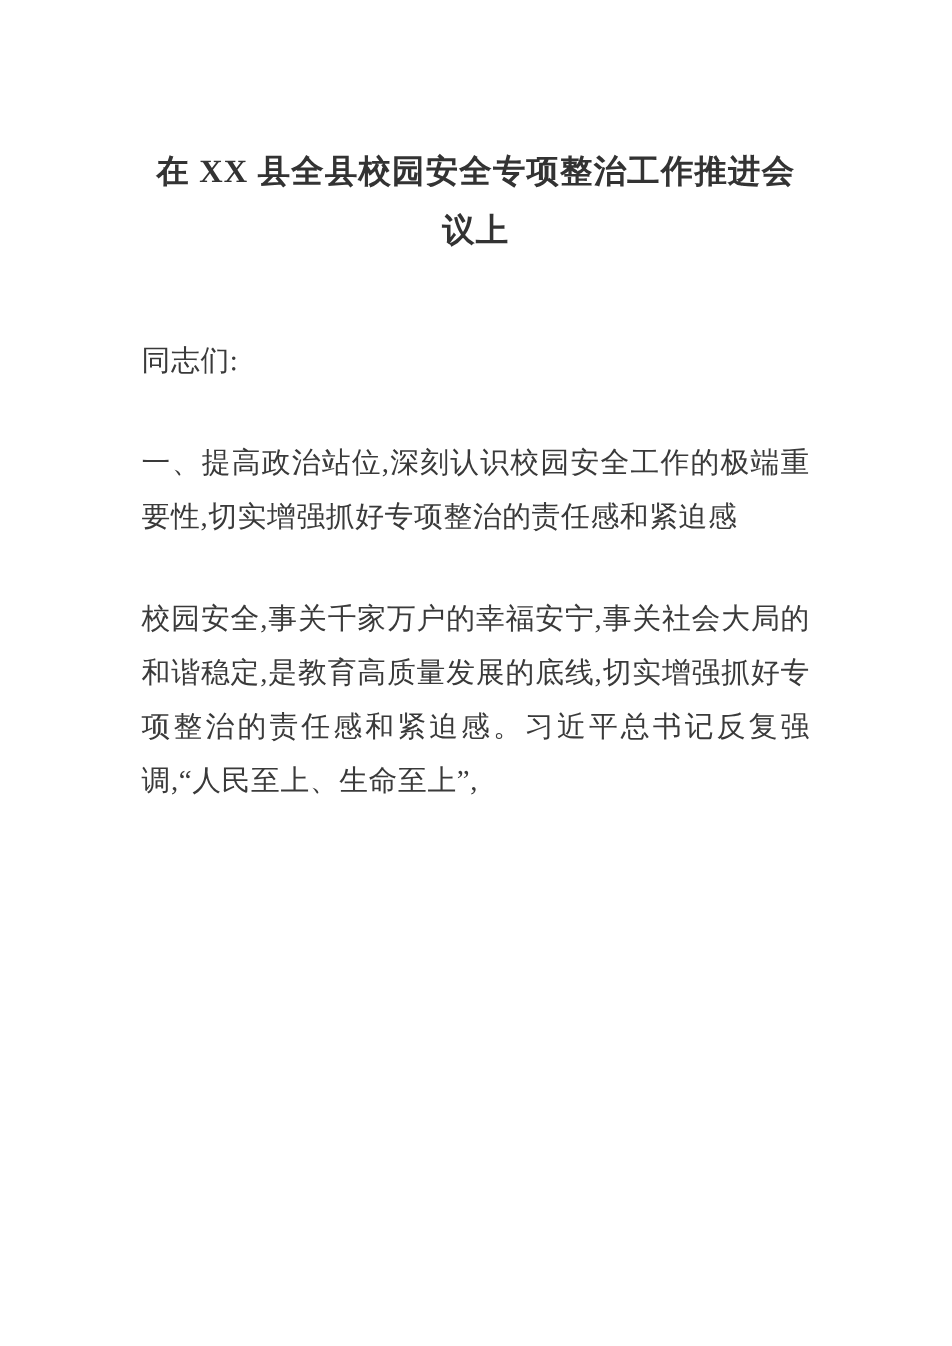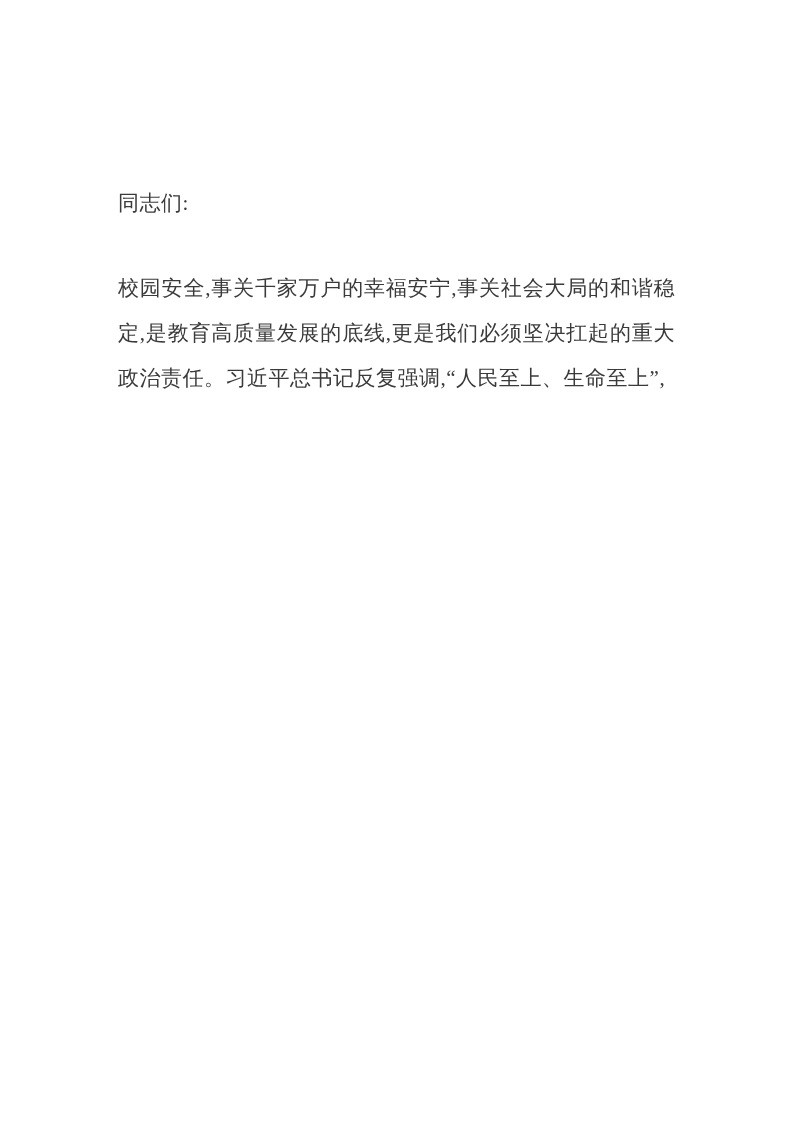--- a/index.html
+++ b/index.html
@@ -28,36 +28,38 @@
     font-weight: 700;
     text-align: center;
     letter-spacing: 1px;
     color: #333333;
   }
   .doc-title .title-line {
     display: block;
   }
   .para {
     margin: 0 0 40px 0;
-    font-size: 21px;
+    font-size: 24px;
     line-height: 45px;
     letter-spacing: 0.5px;
     text-align: justify;
     text-justify: inter-ideograph;
     color: #3a3a3a;
   }
   .salutation {
     text-align: left;
   }
 </style>
 </head>
 <body>
 
 <div class="page">
   <h1 class="doc-title">
+    <span class="title-line">在 XX 县全县校园安全专项整治工作推进会议上</span>
   </h1>
 
   <p class="para salutation">同志们:</p>
 
 
+  <p class="para">一、提高政治站位,深刻认识校园安全工作的极端重要性,切实增强抓好专项整治的责任感和紧迫感</p>
 
-  <p class="para">校园安全,事关千家万户的幸福安宁,事关社会大局的和谐稳定,是教育高质量发展的底线,更是我们必须坚决扛起的重大政治责任。习近平总书记反复强调,“人民至上、生命至上”,</p>
+  <p class="para">校园安全,事关千家万户的幸福安宁,事关社会大局的和谐稳定,是教育高质量发展的底线,切实增强抓好专项整治的责任感和紧迫感。习近平总书记反复强调,“人民至上、生命至上”,</p>
 </div>
 
 </body></html>

